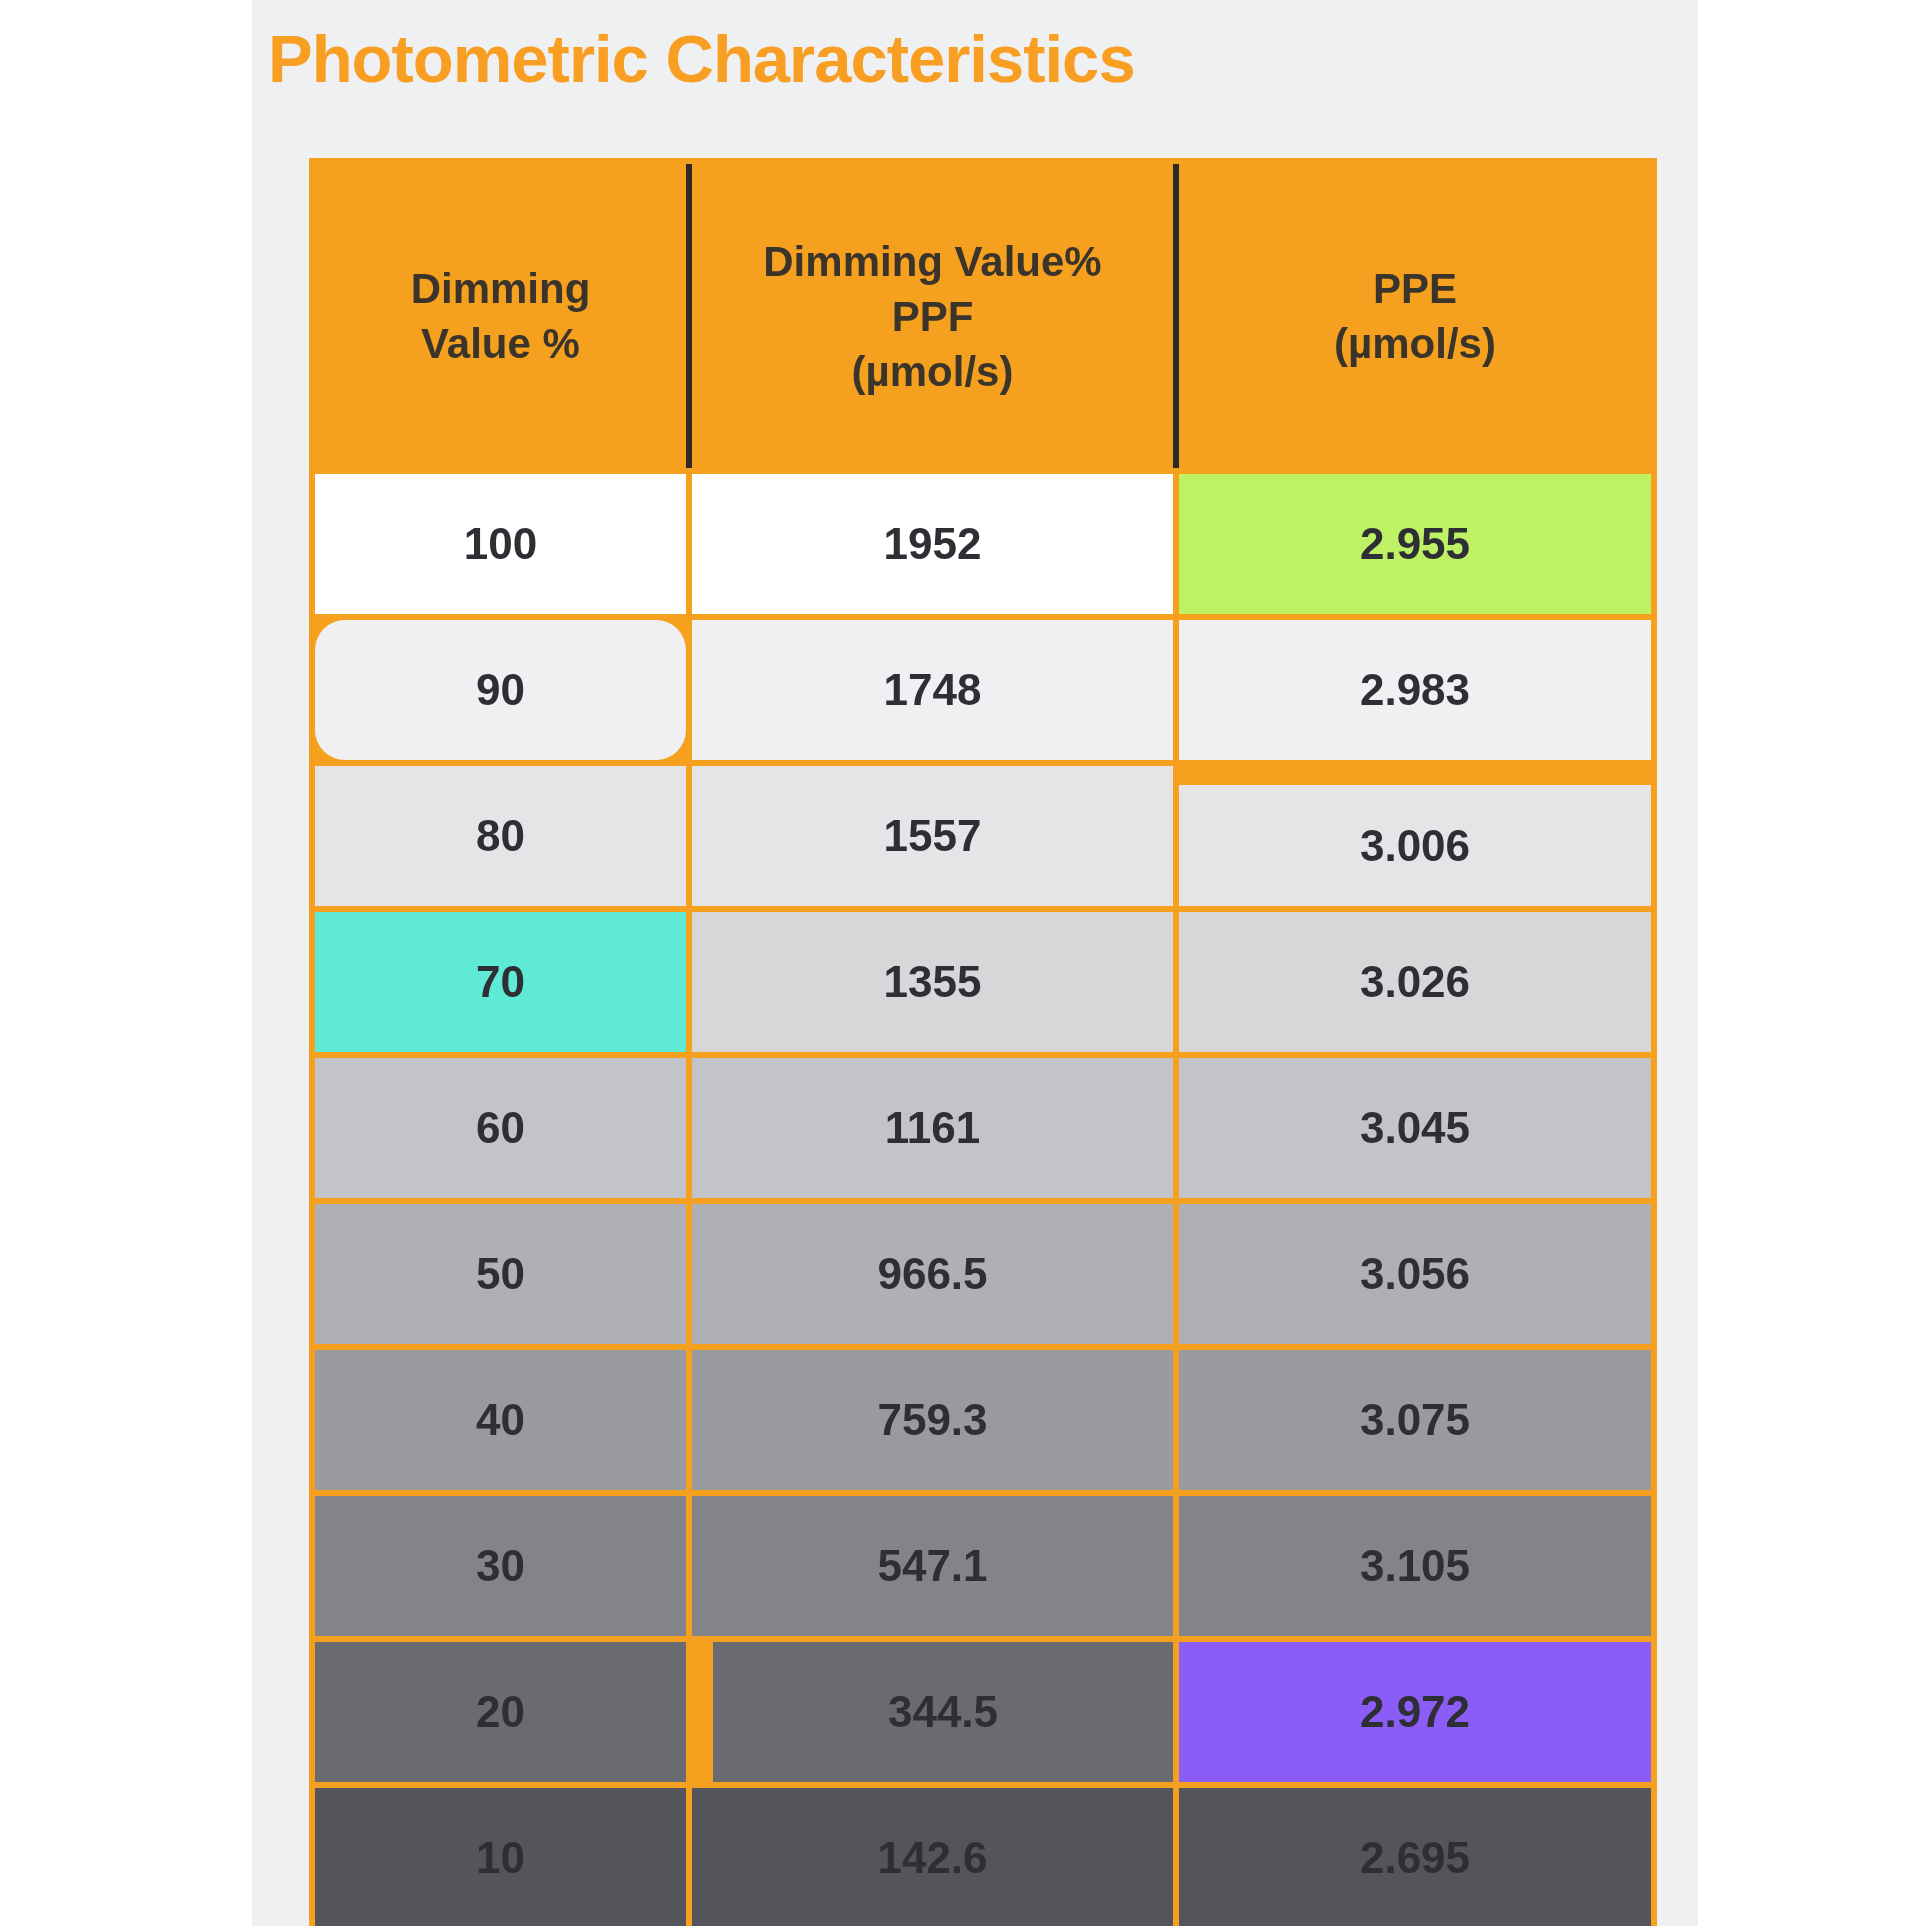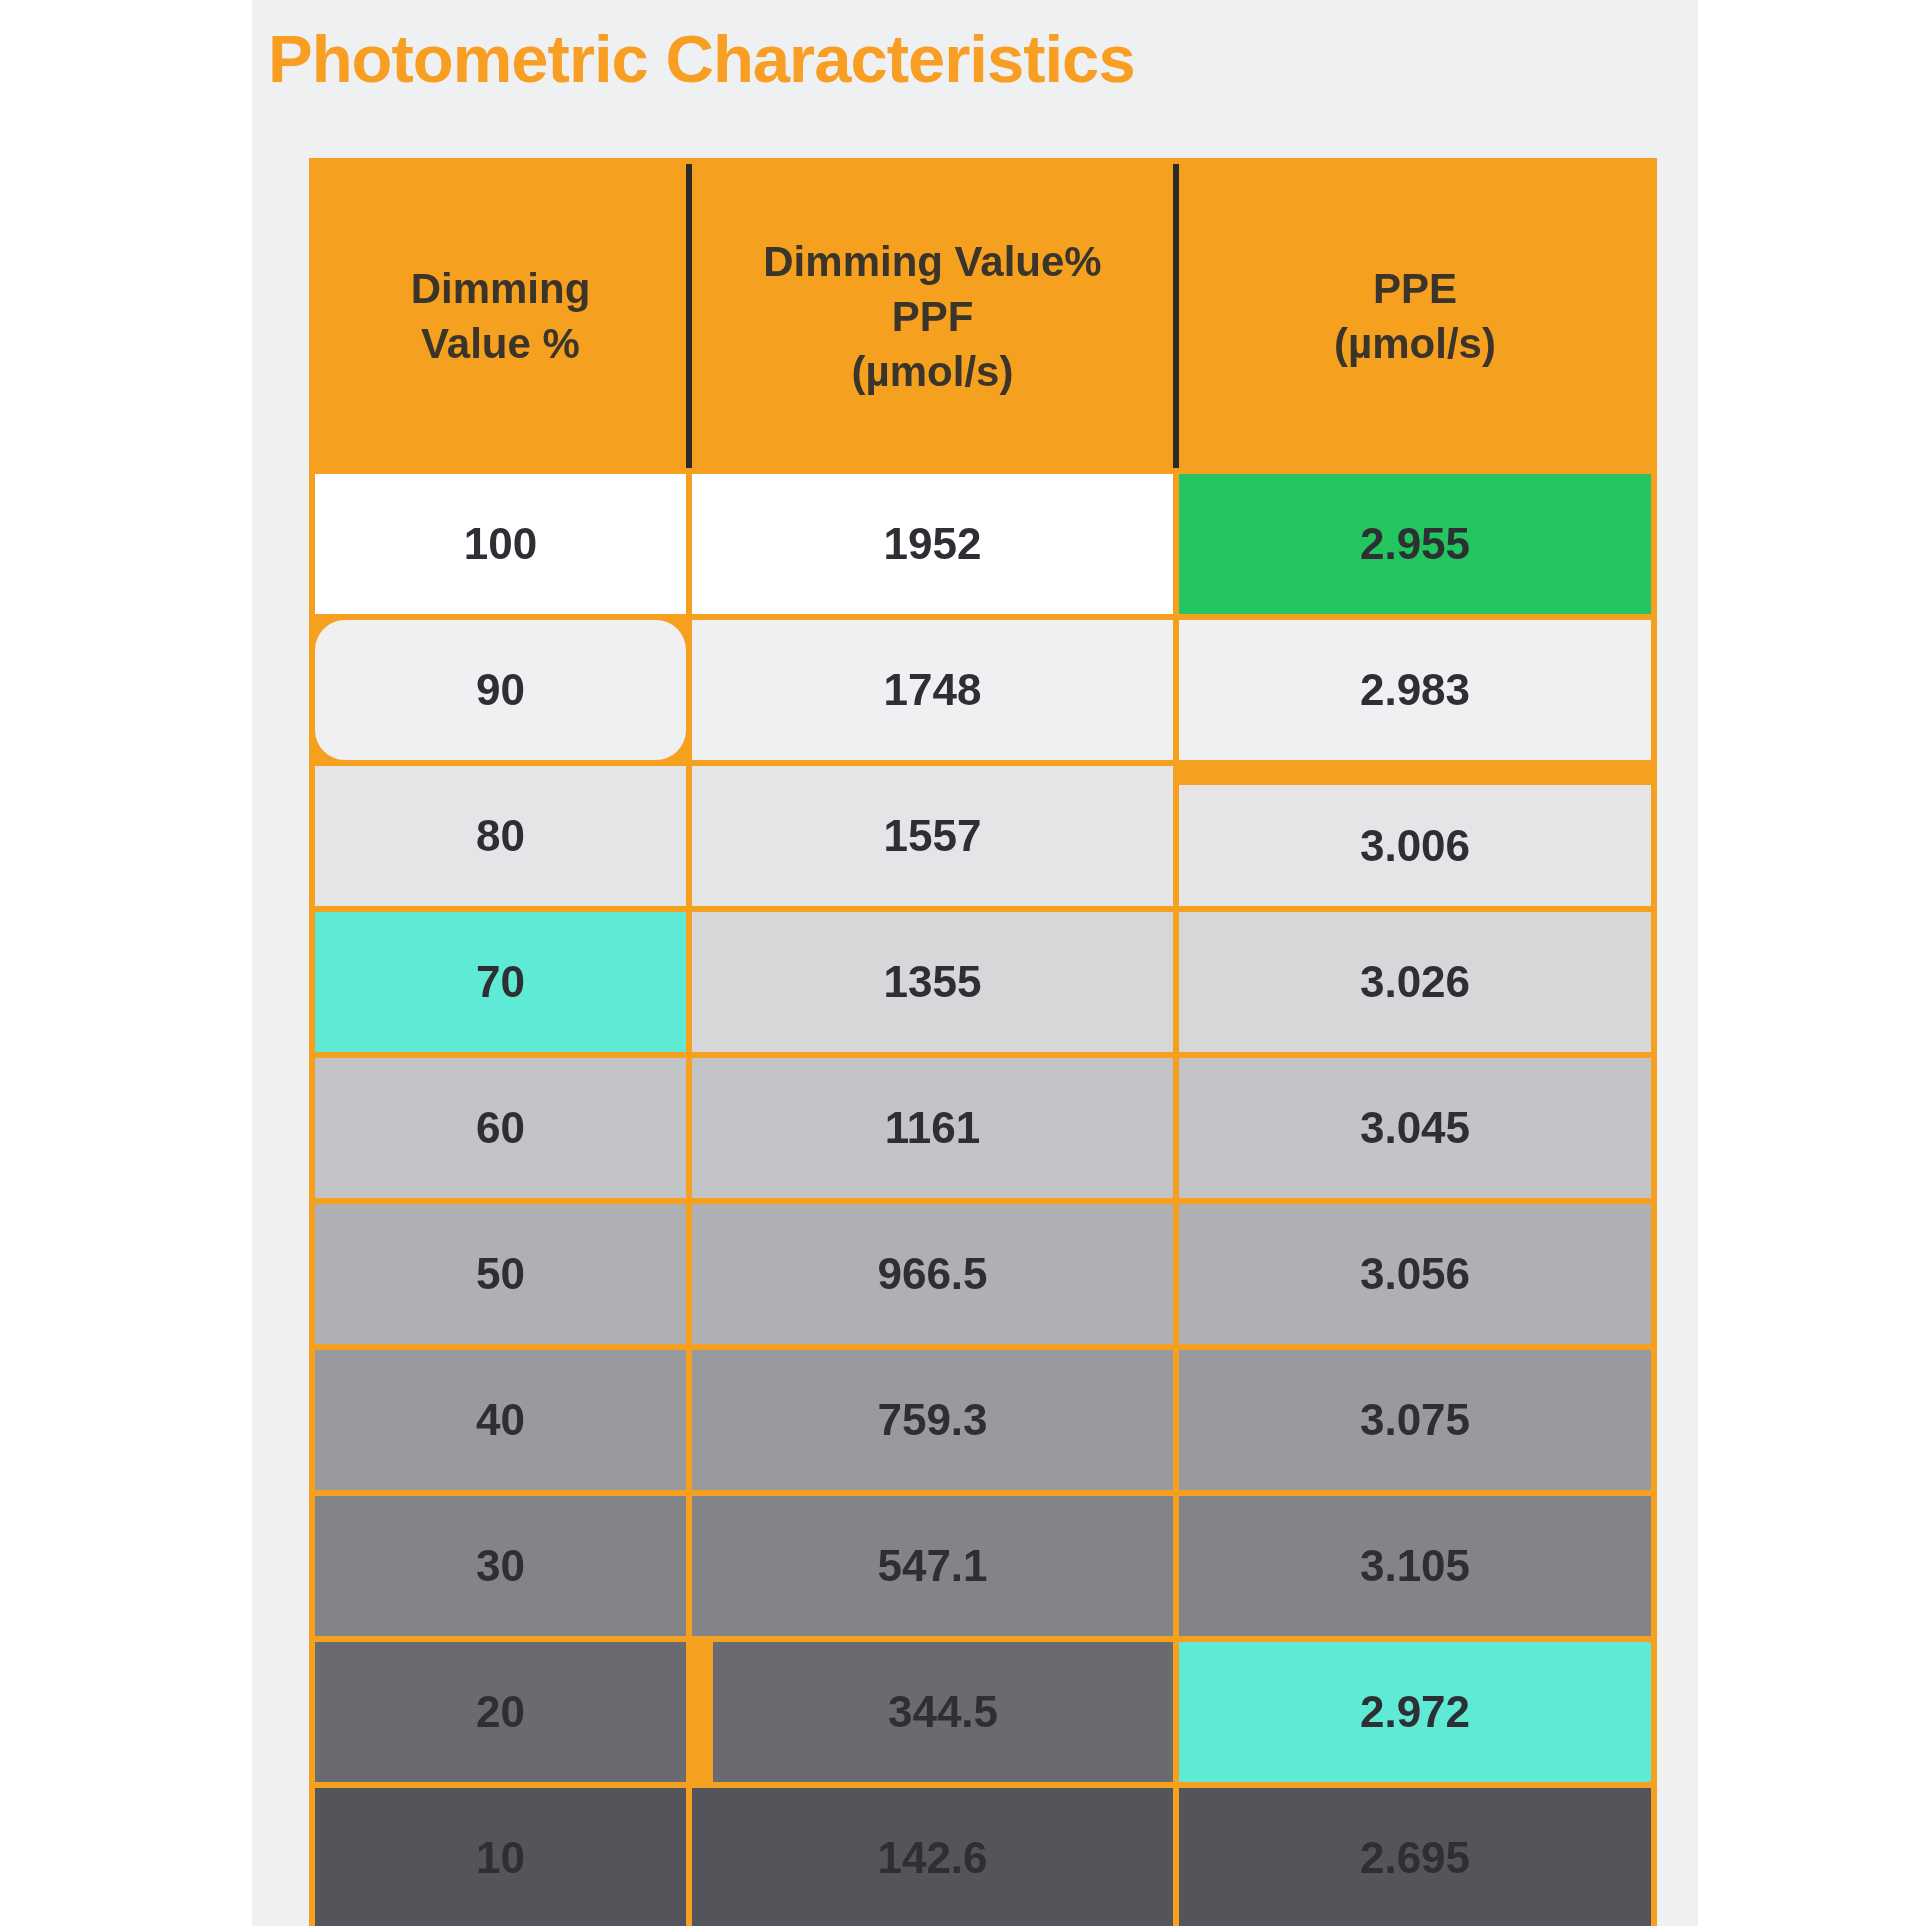--- a/index.html
+++ b/index.html
@@ -74,21 +74,21 @@
     <div class="header-cell">Dimming Value%
 PPF
 (µmol/s)</div>
     <div class="header-cell">PPE
 (µmol/s)</div>
   </div>
   <div id="table-body">
       <div class="data-row">
         <div class="cell" style="background: rgb(255, 255, 255);">100</div>
         <div class="cell" style="background: rgb(255, 255, 255);">1952</div>
-        <div class="cell" style="background: #22c55e; text-align: center;">2.955</div>
+        <div class="cell" style="background: #bef264; text-align: center;">2.955</div>
       </div>
       <div class="data-row">
         <div class="cell" style="background: rgb(240, 240, 242); border-radius: 30px;">90</div>
         <div class="cell" style="background: rgb(240, 240, 242);">1748</div>
         <div class="cell" style="background: rgb(240, 240, 242);">2.983</div>
       </div>
       <div class="data-row">
         <div class="cell" style="background: rgb(229, 229, 231);">80</div>
         <div class="cell" style="background: rgb(229, 229, 231);">1557</div>
         <div class="cell" style="background: rgb(229, 229, 231); margin-top: 19px;">3.006</div>
@@ -114,21 +114,21 @@
         <div class="cell" style="background: rgb(153, 154, 158);">3.075</div>
       </div>
       <div class="data-row">
         <div class="cell" style="background: rgb(131, 132, 136);">30</div>
         <div class="cell" style="background: rgb(131, 132, 136);">547.1</div>
         <div class="cell" style="background: rgb(131, 132, 136);">3.105</div>
       </div>
       <div class="data-row">
         <div class="cell" style="background: rgb(105, 107, 112);">20</div>
         <div class="cell" style="background: rgb(105, 107, 112); margin-left: 21px;">344.5</div>
-        <div class="cell" style="background: #5eead4;">2.972</div>
+        <div class="cell" style="background: #8b5cf6;">2.972</div>
       </div>
       <div class="data-row">
         <div class="cell" style="background: rgb(83, 85, 90);">10</div>
         <div class="cell" style="background: rgb(83, 85, 90);">142.6</div>
         <div class="cell" style="background: rgb(83, 85, 90);">2.695</div>
       </div>
     </div>
 </div>
 
 

